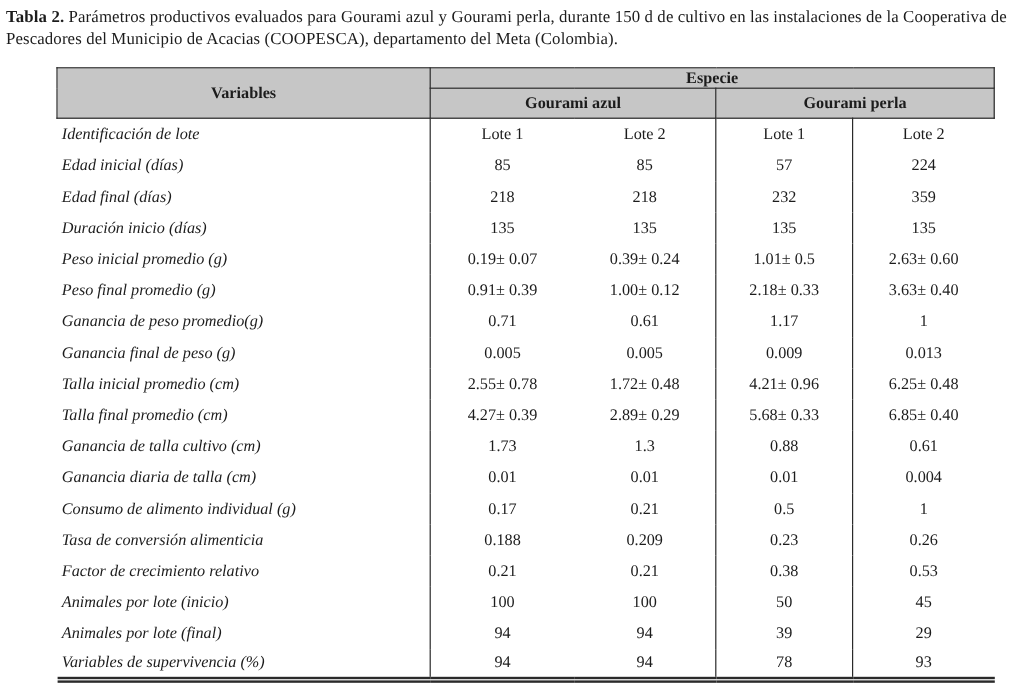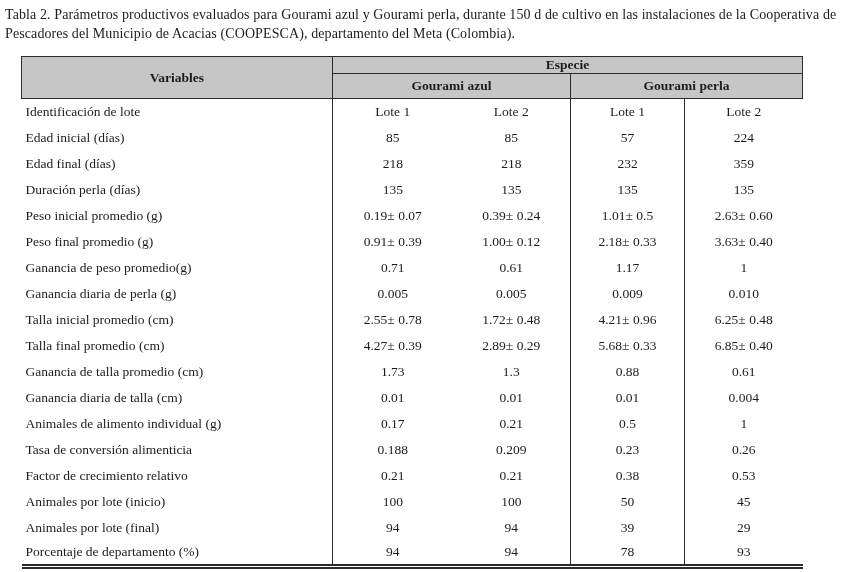--- a/index.html
+++ b/index.html
@@ -14,28 +14,28 @@
   }
   .page { padding: 5px 4px 0 5px; }
 
   
   .caption {
     font-size: 14px;
     line-height: 19px;
     margin: 0 0 13px 0;
     letter-spacing: 0.1px;
   }
-  .caption b { font-weight: normal; }
+  .caption b { font-weight: bold; }
 
   
   table.params {
     border-collapse: collapse;
     table-layout: fixed;
     width: 781px;
-    margin-left: 16px;
+    margin-left: 42px;
     font-size: 13.5px;
   }
   table.params thead th {
     background: #c6c6c6;
     border: 1px solid #2a2a2a;
     font-weight: bold;
     text-align: center;
     vertical-align: middle;
   }
   .th-especie { height: 17px; padding: 0 2px; }
@@ -46,20 +46,21 @@
     height: 26px;
     padding: 0 4px;
     vertical-align: middle;
     white-space: nowrap;
     overflow: hidden;
   }
   td.col-var {
     text-align: left;
     padding-left: 13px;
     border-right: 1px solid #2a2a2a;
+    font-style: italic;
   }
   td.col-val { text-align: center; }
   td.sep-right { border-right: 1px solid #2a2a2a; }
   tbody tr:last-child td { border-bottom: 5px double #2a2a2a; }
 </style>
 </head>
 <body>
 
 <div class="page">
 
@@ -99,21 +100,21 @@
           <td class="col-val">224</td>
         </tr>
         <tr>
           <td class="col-var">Edad final (días)</td>
           <td class="col-val">218</td>
           <td class="col-val sep-right">218</td>
           <td class="col-val sep-right">232</td>
           <td class="col-val">359</td>
         </tr>
         <tr>
-          <td class="col-var">Duración perla (días)</td>
+          <td class="col-var">Duración inicio (días)</td>
           <td class="col-val">135</td>
           <td class="col-val sep-right">135</td>
           <td class="col-val sep-right">135</td>
           <td class="col-val">135</td>
         </tr>
         <tr>
           <td class="col-var">Peso inicial promedio (g)</td>
           <td class="col-val">0.19± 0.07</td>
           <td class="col-val sep-right">0.39± 0.24</td>
           <td class="col-val sep-right">1.01± 0.5</td>
@@ -127,56 +128,56 @@
           <td class="col-val">3.63± 0.40</td>
         </tr>
         <tr>
           <td class="col-var">Ganancia de peso promedio(g)</td>
           <td class="col-val">0.71</td>
           <td class="col-val sep-right">0.61</td>
           <td class="col-val sep-right">1.17</td>
           <td class="col-val">1</td>
         </tr>
         <tr>
-          <td class="col-var">Ganancia diaria de perla (g)</td>
+          <td class="col-var">Ganancia final de peso (g)</td>
           <td class="col-val">0.005</td>
           <td class="col-val sep-right">0.005</td>
           <td class="col-val sep-right">0.009</td>
-          <td class="col-val">0.010</td>
+          <td class="col-val">0.013</td>
         </tr>
         <tr>
           <td class="col-var">Talla inicial promedio (cm)</td>
           <td class="col-val">2.55± 0.78</td>
           <td class="col-val sep-right">1.72± 0.48</td>
           <td class="col-val sep-right">4.21± 0.96</td>
           <td class="col-val">6.25± 0.48</td>
         </tr>
         <tr>
           <td class="col-var">Talla final promedio (cm)</td>
           <td class="col-val">4.27± 0.39</td>
           <td class="col-val sep-right">2.89± 0.29</td>
           <td class="col-val sep-right">5.68± 0.33</td>
           <td class="col-val">6.85± 0.40</td>
         </tr>
         <tr>
-          <td class="col-var">Ganancia de talla promedio (cm)</td>
+          <td class="col-var">Ganancia de talla cultivo (cm)</td>
           <td class="col-val">1.73</td>
           <td class="col-val sep-right">1.3</td>
           <td class="col-val sep-right">0.88</td>
           <td class="col-val">0.61</td>
         </tr>
         <tr>
           <td class="col-var">Ganancia diaria de talla (cm)</td>
           <td class="col-val">0.01</td>
           <td class="col-val sep-right">0.01</td>
           <td class="col-val sep-right">0.01</td>
           <td class="col-val">0.004</td>
         </tr>
         <tr>
-          <td class="col-var">Animales de alimento individual (g)</td>
+          <td class="col-var">Consumo de alimento individual (g)</td>
           <td class="col-val">0.17</td>
           <td class="col-val sep-right">0.21</td>
           <td class="col-val sep-right">0.5</td>
           <td class="col-val">1</td>
         </tr>
         <tr>
           <td class="col-var">Tasa de conversión alimenticia</td>
           <td class="col-val">0.188</td>
           <td class="col-val sep-right">0.209</td>
           <td class="col-val sep-right">0.23</td>
@@ -197,21 +198,21 @@
           <td class="col-val">45</td>
         </tr>
         <tr>
           <td class="col-var">Animales por lote (final)</td>
           <td class="col-val">94</td>
           <td class="col-val sep-right">94</td>
           <td class="col-val sep-right">39</td>
           <td class="col-val">29</td>
         </tr>
         <tr>
-          <td class="col-var">Porcentaje de departamento (%)</td>
+          <td class="col-var">Variables de supervivencia (%)</td>
           <td class="col-val">94</td>
           <td class="col-val sep-right">94</td>
           <td class="col-val sep-right">78</td>
           <td class="col-val">93</td>
         </tr>
       </tbody>
   </table>
 
 </div>
 

